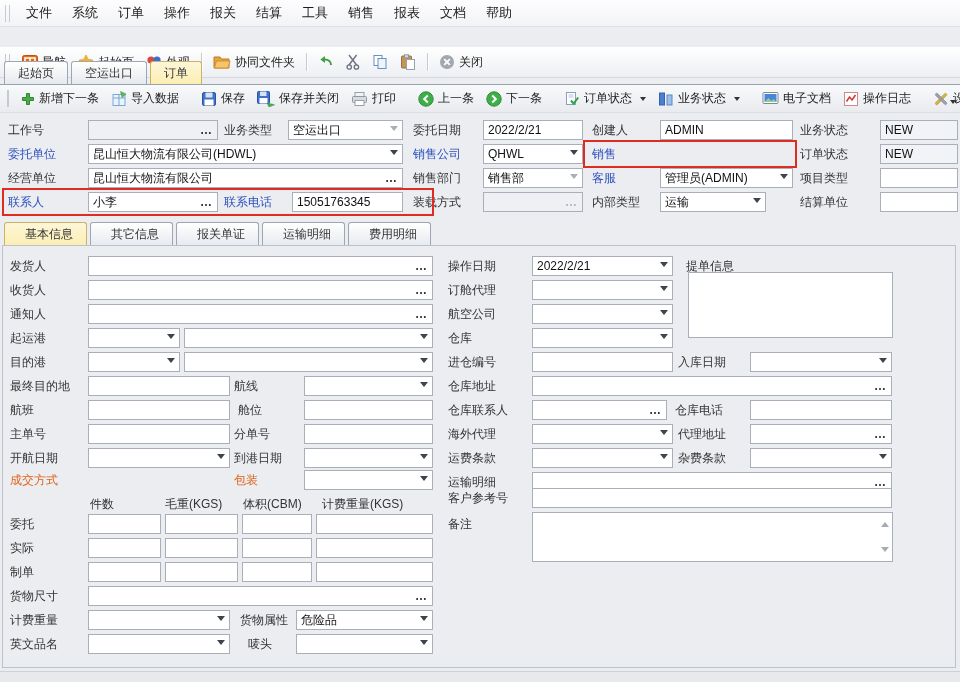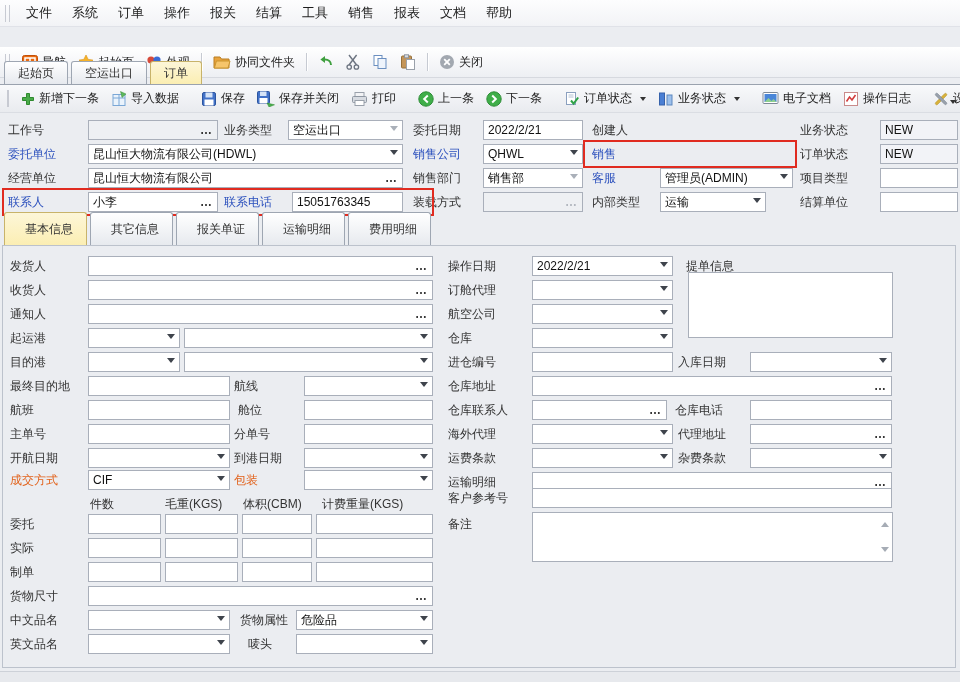--- a/index.html
+++ b/index.html
@@ -18,21 +18,21 @@
   .sep { width:1px; height:18px; background:#c6cad2; box-shadow:1px 0 0 #fff; margin:0 5px; }
   .dcaret { width:0; height:0; border:3.5px solid transparent; border-top:4px solid #333; display:inline-block; margin:4px 0 0 4px; }
 
   
   #tabbar { top:57px; height:28px; align-items:flex-end; padding-left:4px; border-bottom:1px solid #9aa2ae; }
   .wtab { height:23px; display:flex; align-items:center; padding:0 13px; margin-right:3px; font-size:12px;
           background:linear-gradient(#ffffff,#e6e9ee); border:1px solid #9ea6b2; border-bottom:none;
           border-radius:3px 3px 0 0; color:#333; }
   .wtab.active { background:linear-gradient(#fdf6d8,#fbeeb2); border-color:#c8b36a; }
   #subtabbar { top:222px; height:24px; align-items:flex-end; padding-left:4px; }
-  #subtabbar .wtab { height:34px;padding-left:20px; }
+  #subtabbar .wtab { height:24px;padding-left:20px; }
 
   
   .lbl { position:absolute; height:20px; line-height:20px; font-size:12px; color:#333; white-space:nowrap; }
   .lbl.blue { color:#2b50bd; }
   .lbl.orange { color:#e2621b; }
   .inp { position:absolute; height:20px; border:1px solid #a9afba; background:#fff; display:flex; align-items:center;
          padding:0 4px; font-size:12px; color:#111; white-space:nowrap; overflow:hidden; }
   .inp .val { flex:1; overflow:hidden; }
   .inp.dis { background:#eef0f3; color:#888; }
   .inp.ro  { background:#f2f3f7; }
@@ -266,20 +266,23 @@
   <span class="lbl" style="left:224px;top:120px">业务类型</span>
   <div class="inp" style="left:288px;top:120px;width:115px">
       <span class="val">空运出口</span>
       <span class="caret gray"></span>
     </div>
   <span class="lbl" style="left:413px;top:120px">委托日期</span>
   <div class="inp" style="left:483px;top:120px;width:100px">
       <span class="val">2022/2/21</span>
     </div>
   <span class="lbl" style="left:592px;top:120px">创建人</span>
+  <div class="inp" style="left:660px;top:120px;width:133px">
+      <span class="val">ADMIN</span>
+    </div>
   <span class="lbl" style="left:800px;top:120px">业务状态</span>
   <div class="inp ro" style="left:880px;top:120px;width:78px">
       <span class="val">NEW</span>
     </div>
 
   <span class="lbl blue" style="left:8px;top:144px">委托单位</span>
   <div class="inp" style="left:88px;top:144px;width:315px">
       <span class="val">昆山恒大物流有限公司(HDWL)</span>
       <span class="caret"></span>
     </div>
@@ -414,24 +417,20 @@
       <span class="val"></span>
       <span class="caret"></span>
     </div>
   <span class="lbl" style="left:234px;top:448px">到港日期</span>
   <div class="inp" style="left:304px;top:448px;width:129px">
       <span class="val"></span>
       <span class="caret"></span>
     </div>
 
   <span class="lbl orange" style="left:10px;top:470px">成交方式</span>
-  <div class="inp" style="left:88px;top:470px;width:142px">
-      <span class="val">CIF</span>
-      <span class="caret"></span>
-    </div>
   <span class="lbl orange" style="left:234px;top:470px">包装</span>
   <div class="inp" style="left:304px;top:470px;width:129px">
       <span class="val"></span>
       <span class="caret"></span>
     </div>
 
   <span class="lbl" style="left:90px;top:494px">件数</span>
   <span class="lbl" style="left:165px;top:494px">毛重(KGS)</span>
   <span class="lbl" style="left:243px;top:494px">体积(CBM)</span>
   <span class="lbl" style="left:322px;top:494px">计费重量(KGS)</span>
@@ -453,21 +452,21 @@
   <div class="inp" style="left:165px;top:562px;width:73px"></div>
   <div class="inp" style="left:242px;top:562px;width:70px"></div>
   <div class="inp" style="left:316px;top:562px;width:117px"></div>
 
   <span class="lbl" style="left:10px;top:586px">货物尺寸</span>
   <div class="inp" style="left:88px;top:586px;width:345px">
       <span class="val"></span>
       <b class="ell">…</b>
     </div>
 
-  <span class="lbl" style="left:10px;top:610px">中文品名</span>
+  <span class="lbl" style="left:10px;top:610px">计费重量</span>
   <div class="inp" style="left:88px;top:610px;width:142px">
       <span class="val"></span>
       <span class="caret"></span>
     </div>
   <span class="lbl" style="left:240px;top:610px">货物属性</span>
   <div class="inp" style="left:296px;top:610px;width:137px">
       <span class="val">危险品</span>
       <span class="caret"></span>
     </div>
 

